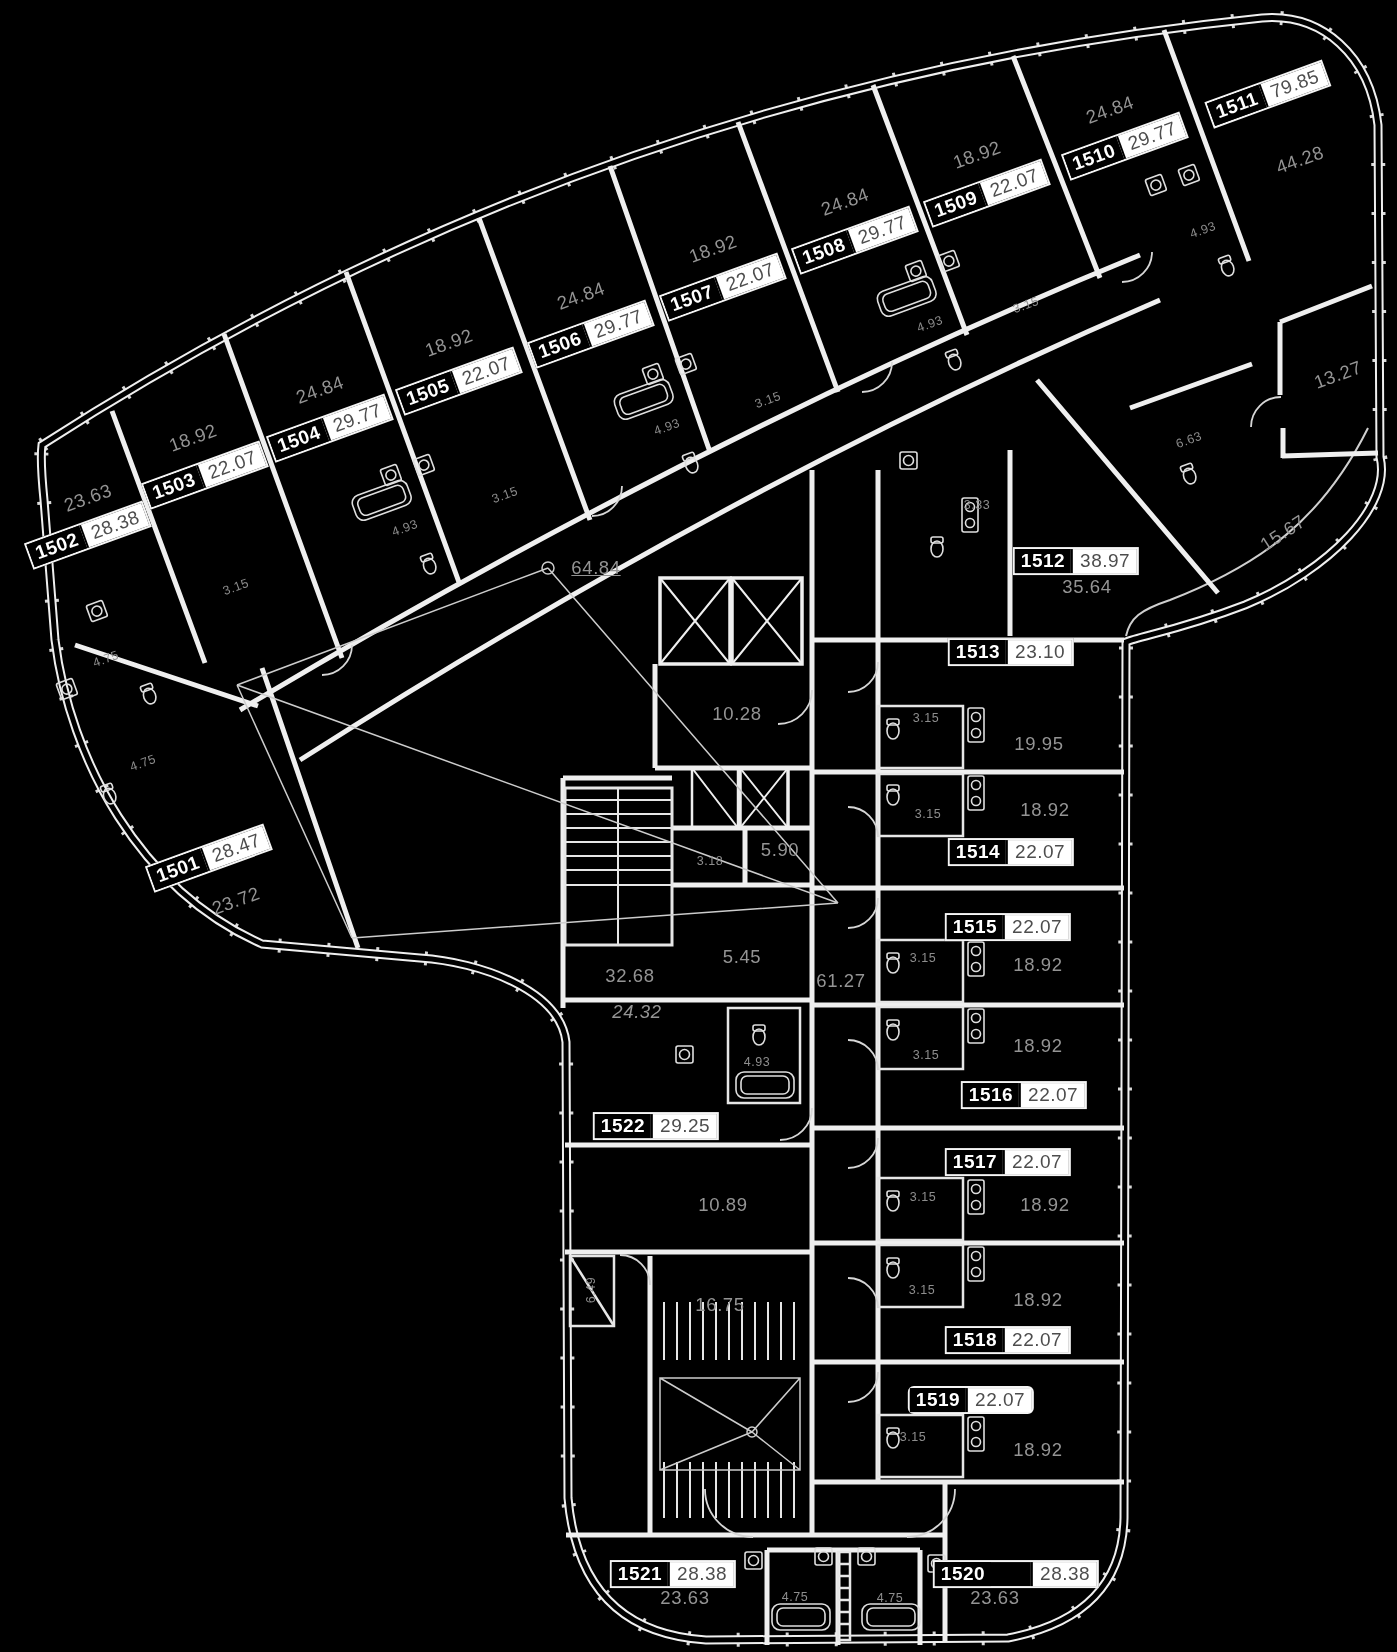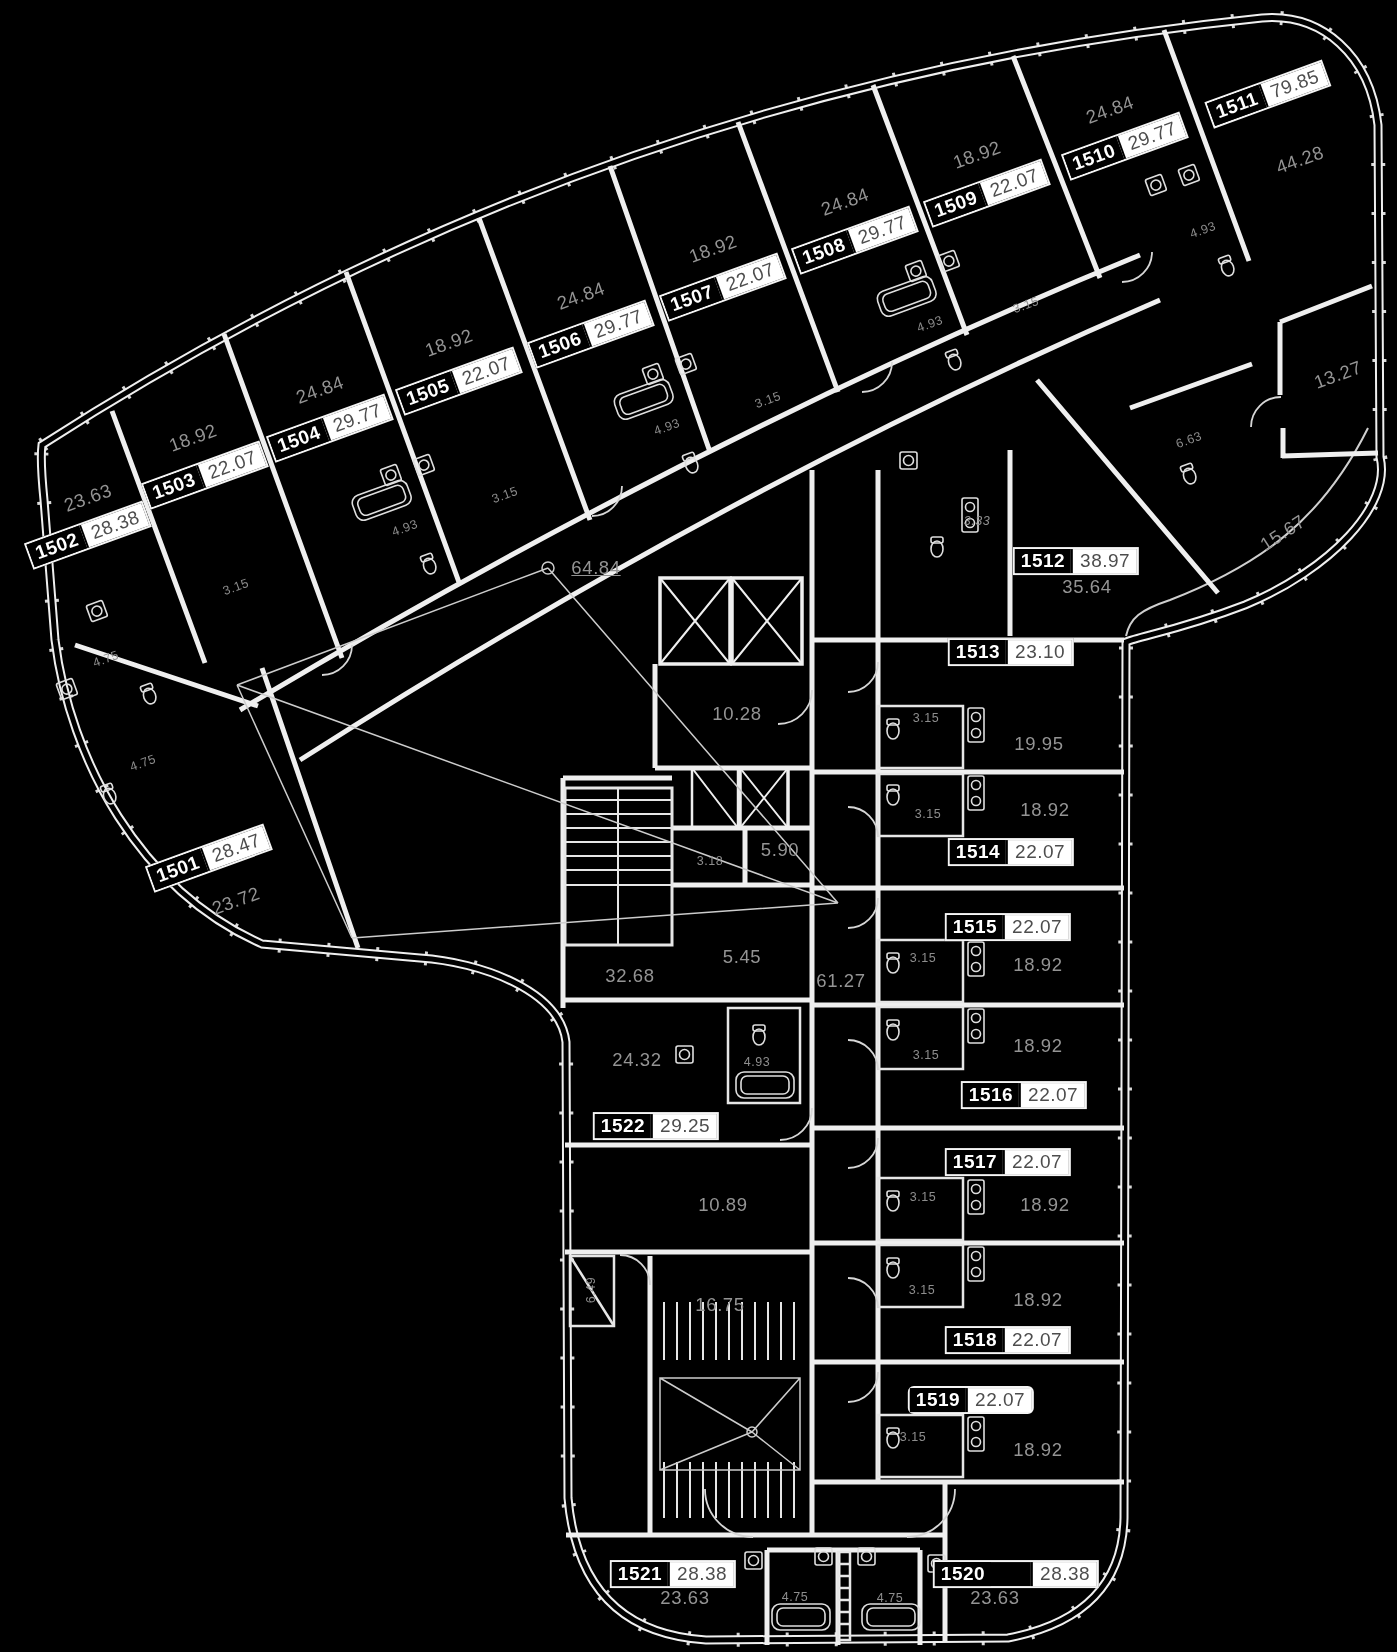--- a/index.html
+++ b/index.html
@@ -305,39 +305,39 @@
       <span class="area-label lg" style="left: 841px; top: 981px; transform: translate(-50%, -50%) rotate(0deg);">61.27</span>
       <span class="area-label lg" style="left: 737px; top: 714px; transform: translate(-50%, -50%) rotate(0deg);">10.28</span>
       <span class="area-label lg" style="left: 1039px; top: 744px; transform: translate(-50%, -50%) rotate(0deg);">19.95</span>
       <span class="area-label lg" style="left: 1045px; top: 810px; transform: translate(-50%, -50%) rotate(0deg);">18.92</span>
       <span class="area-label lg" style="left: 1038px; top: 965px; transform: translate(-50%, -50%) rotate(0deg);">18.92</span>
       <span class="area-label lg" style="left: 1038px; top: 1046px; transform: translate(-50%, -50%) rotate(0deg);">18.92</span>
       <span class="area-label lg" style="left: 1045px; top: 1205px; transform: translate(-50%, -50%) rotate(0deg);">18.92</span>
       <span class="area-label lg" style="left: 1038px; top: 1300px; transform: translate(-50%, -50%) rotate(0deg);">18.92</span>
       <span class="area-label lg" style="left: 1038px; top: 1450px; transform: translate(-50%, -50%) rotate(0deg);">18.92</span>
       <span class="area-label lg" style="left: 630px; top: 976px; transform: translate(-50%, -50%) rotate(0deg);">32.68</span>
-      <span class="area-label lg" style="left: 637px; top: 1060px; transform: translate(-50%, -50%) rotate(0deg);">24.32</span>
+      <span class="area-label lg" style="left: 637px; top: 1012px; transform: translate(-50%, -50%) rotate(0deg); font-style: italic;">24.32</span>
       <span class="area-label lg" style="left: 742px; top: 957px; transform: translate(-50%, -50%) rotate(0deg);">5.45</span>
       <span class="area-label lg" style="left: 780px; top: 850px; transform: translate(-50%, -50%) rotate(0deg);">5.90</span>
       <span class="area-label lg" style="left: 723px; top: 1205px; transform: translate(-50%, -50%) rotate(0deg);">10.89</span>
       <span class="area-label lg" style="left: 720px; top: 1305px; transform: translate(-50%, -50%) rotate(0deg);">16.75</span>
       <span class="area-label lg" style="left: 685px; top: 1598px; transform: translate(-50%, -50%) rotate(0deg);">23.63</span>
       <span class="area-label lg" style="left: 995px; top: 1598px; transform: translate(-50%, -50%) rotate(0deg);">23.63</span>
       <span class="area-label sm" style="left: 236px; top: 587px; transform: translate(-50%, -50%) rotate(-20deg);">3.15</span>
       <span class="area-label sm" style="left: 405px; top: 528px; transform: translate(-50%, -50%) rotate(-20deg);">4.93</span>
       <span class="area-label sm" style="left: 505px; top: 495px; transform: translate(-50%, -50%) rotate(-20deg);">3.15</span>
       <span class="area-label sm" style="left: 667px; top: 427px; transform: translate(-50%, -50%) rotate(-20deg);">4.93</span>
       <span class="area-label sm" style="left: 768px; top: 400px; transform: translate(-50%, -50%) rotate(-20deg);">3.15</span>
       <span class="area-label sm" style="left: 930px; top: 324px; transform: translate(-50%, -50%) rotate(-20deg);">4.93</span>
       <span class="area-label sm" style="left: 1026px; top: 305px; transform: translate(-50%, -50%) rotate(-20deg);">3.15</span>
       <span class="area-label sm" style="left: 1203px; top: 230px; transform: translate(-50%, -50%) rotate(-20deg);">4.93</span>
       <span class="area-label sm" style="left: 106px; top: 659px; transform: translate(-50%, -50%) rotate(-20deg);">4.75</span>
       <span class="area-label sm" style="left: 143px; top: 763px; transform: translate(-50%, -50%) rotate(-20deg);">4.75</span>
       <span class="area-label sm" style="left: 1189px; top: 440px; transform: translate(-50%, -50%) rotate(-20deg);">6.63</span>
-      <span class="area-label sm" style="left: 977px; top: 521px; transform: translate(-50%, -50%) rotate(0deg); font-style: italic;">3.33</span>
+      <span class="area-label sm" style="left: 977px; top: 505px; transform: translate(-50%, -50%) rotate(0deg);">3.33</span>
       <span class="area-label sm" style="left: 710px; top: 861px; transform: translate(-50%, -50%) rotate(0deg);">3.18</span>
       <span class="area-label sm" style="left: 926px; top: 718px; transform: translate(-50%, -50%) rotate(0deg);">3.15</span>
       <span class="area-label sm" style="left: 928px; top: 814px; transform: translate(-50%, -50%) rotate(0deg);">3.15</span>
       <span class="area-label sm" style="left: 923px; top: 958px; transform: translate(-50%, -50%) rotate(0deg);">3.15</span>
       <span class="area-label sm" style="left: 926px; top: 1055px; transform: translate(-50%, -50%) rotate(0deg);">3.15</span>
       <span class="area-label sm" style="left: 923px; top: 1197px; transform: translate(-50%, -50%) rotate(0deg);">3.15</span>
       <span class="area-label sm" style="left: 922px; top: 1290px; transform: translate(-50%, -50%) rotate(0deg);">3.15</span>
       <span class="area-label sm" style="left: 913px; top: 1437px; transform: translate(-50%, -50%) rotate(0deg);">3.15</span>
       <span class="area-label sm" style="left: 757px; top: 1062px; transform: translate(-50%, -50%) rotate(0deg);">4.93</span>
       <span class="area-label sm" style="left: 795px; top: 1597px; transform: translate(-50%, -50%) rotate(0deg);">4.75</span>

